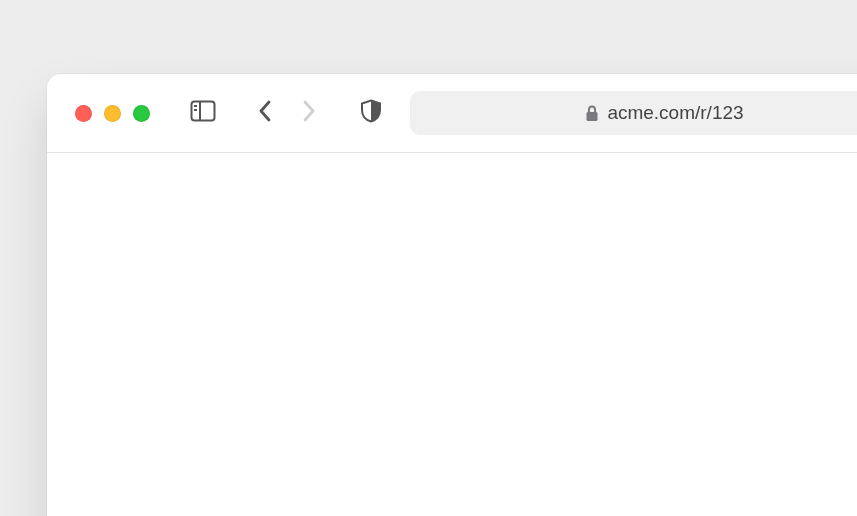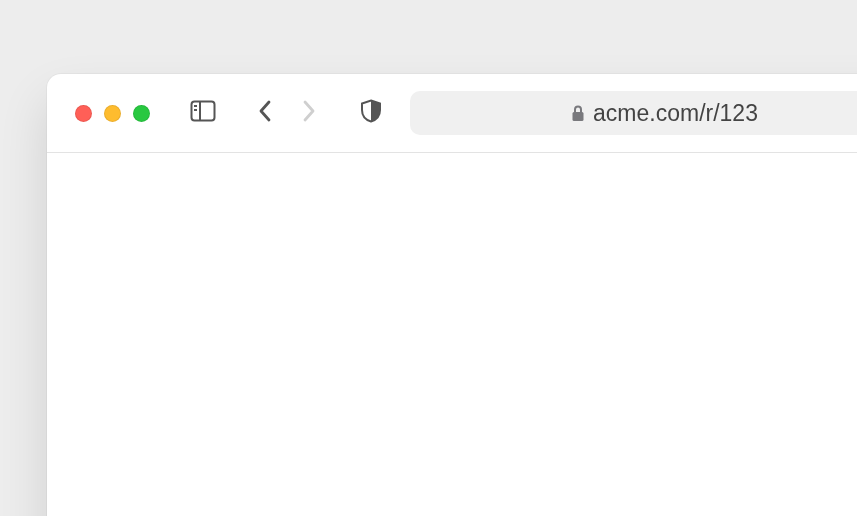--- a/index.html
+++ b/index.html
@@ -66,21 +66,21 @@
     justify-content: center;
     position: relative;
     margin-left: 10px;
     margin-right: 0;
   }
   .url-content {
     display: flex;
     align-items: center;
     gap: 8px;
     color: #444;
-    font-size: 23px;
+    font-size: 19px;
   }
   .url-content .lock { color: #79797d; display:flex; align-items:center;}
   .divider {
     height: 1px;
     background: #e3e3e3;
     width: 100%;
   }
   .content {
     background: #fff;
     height: calc(100% - 79px);

